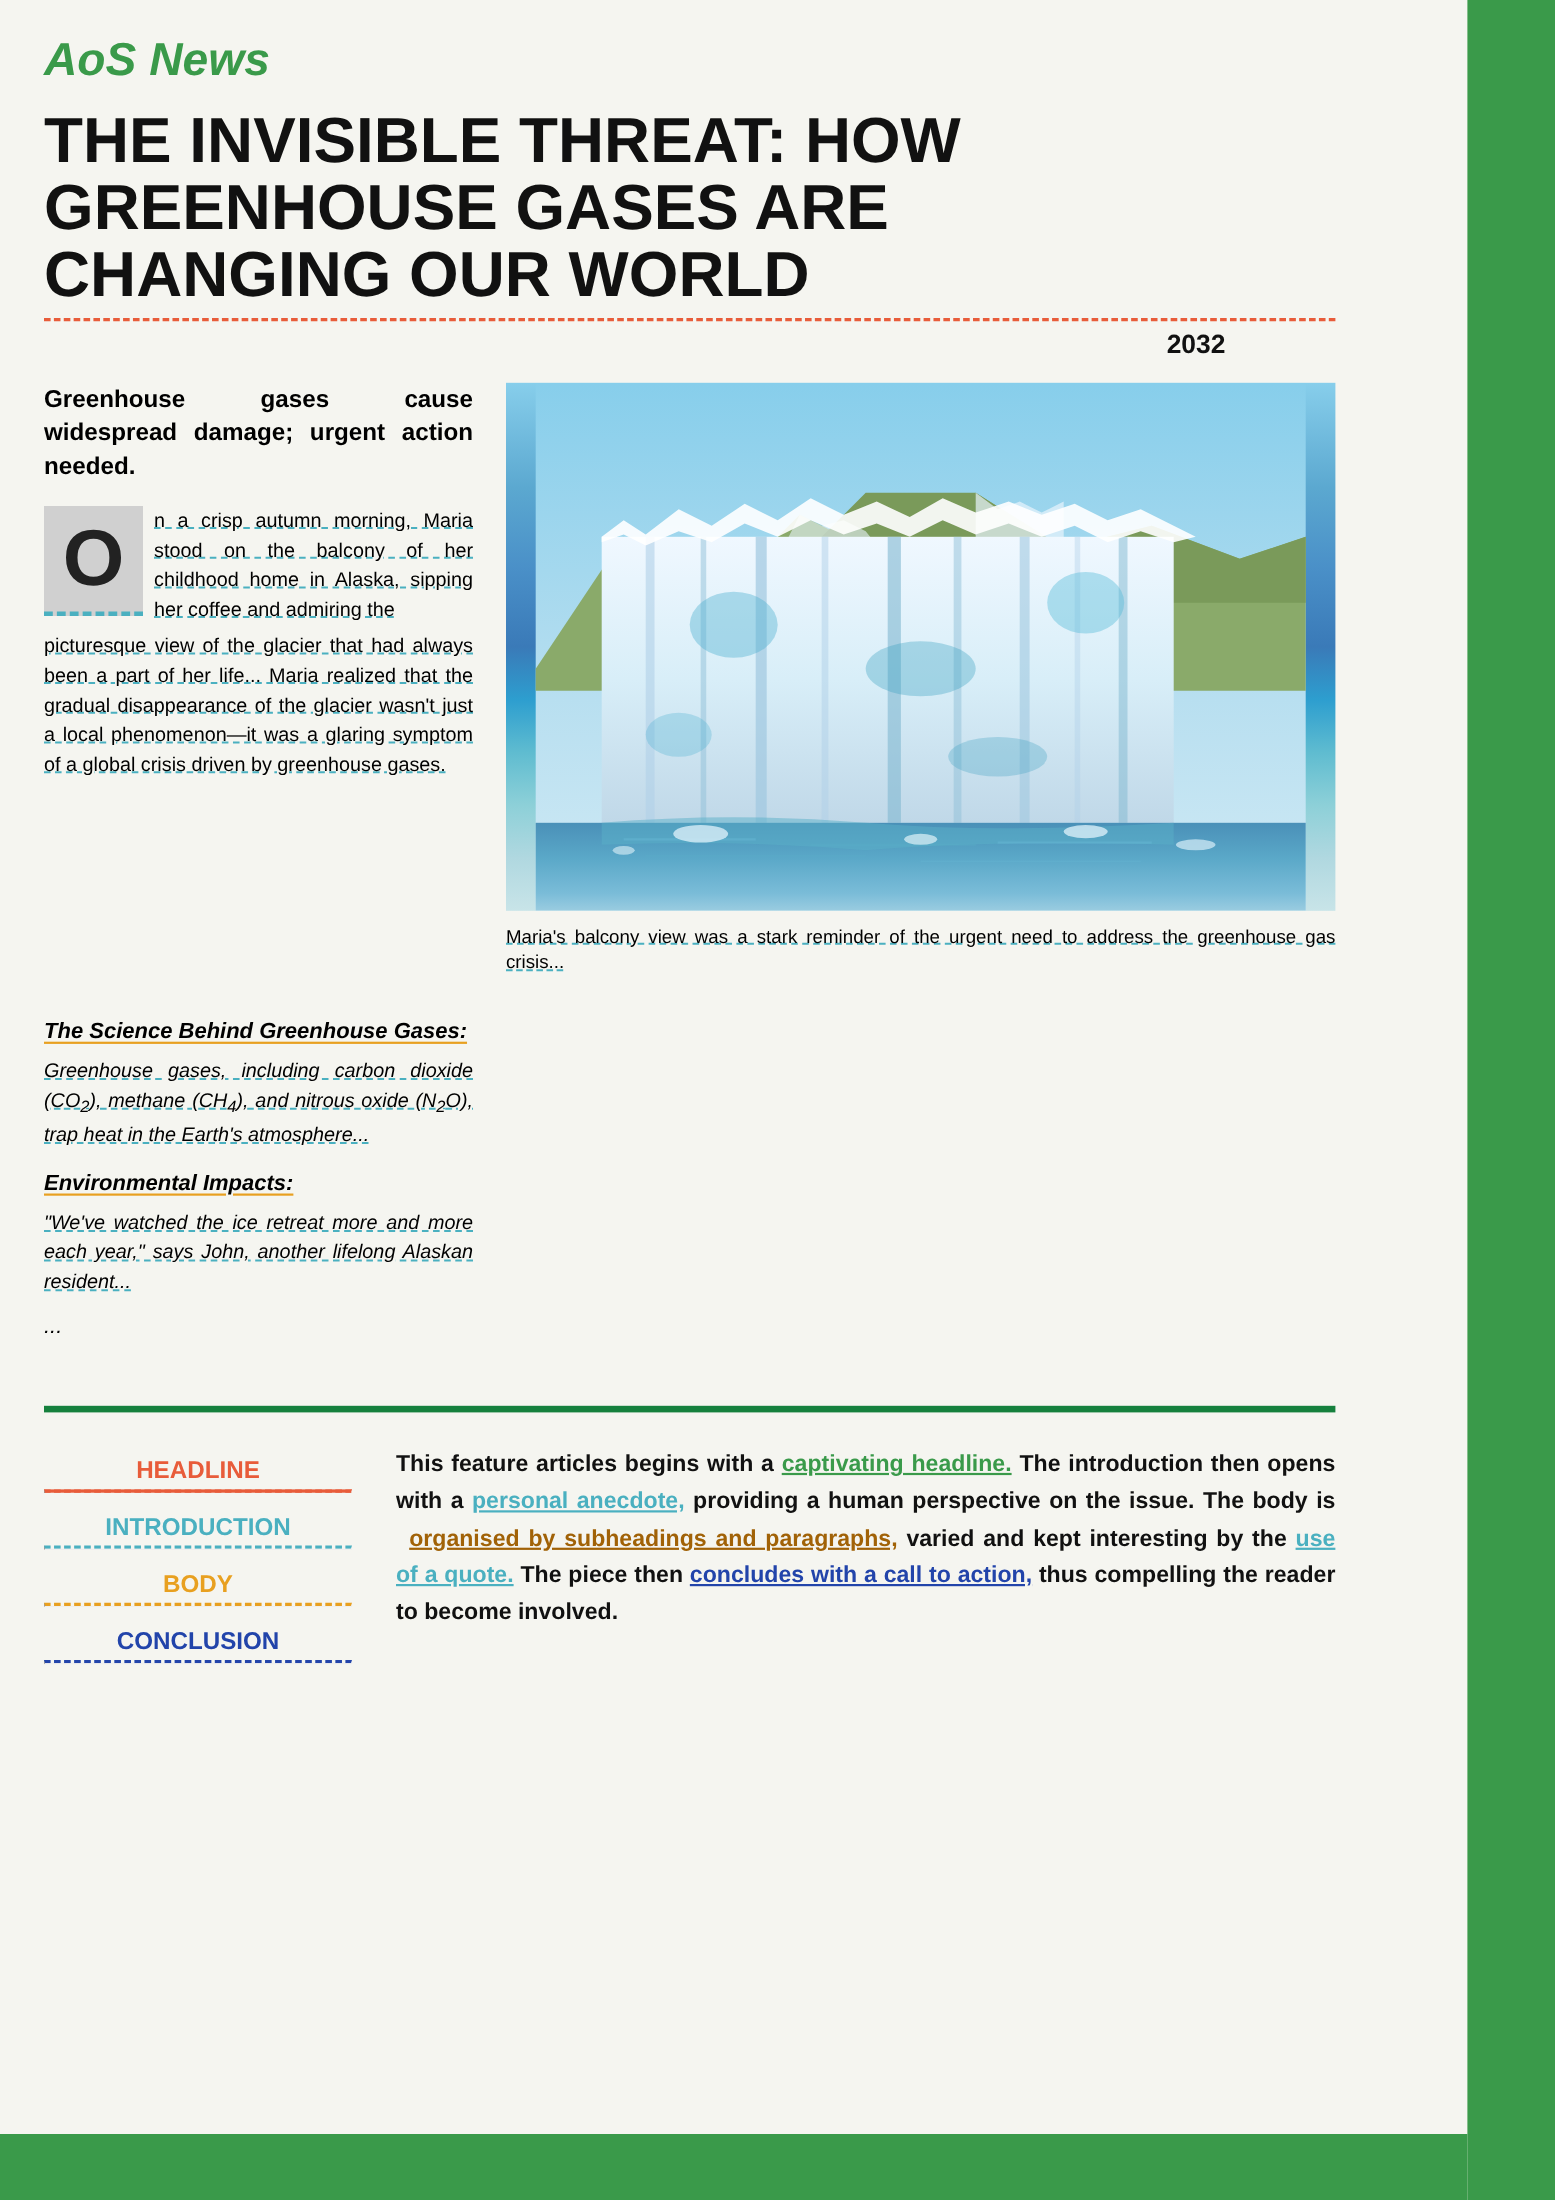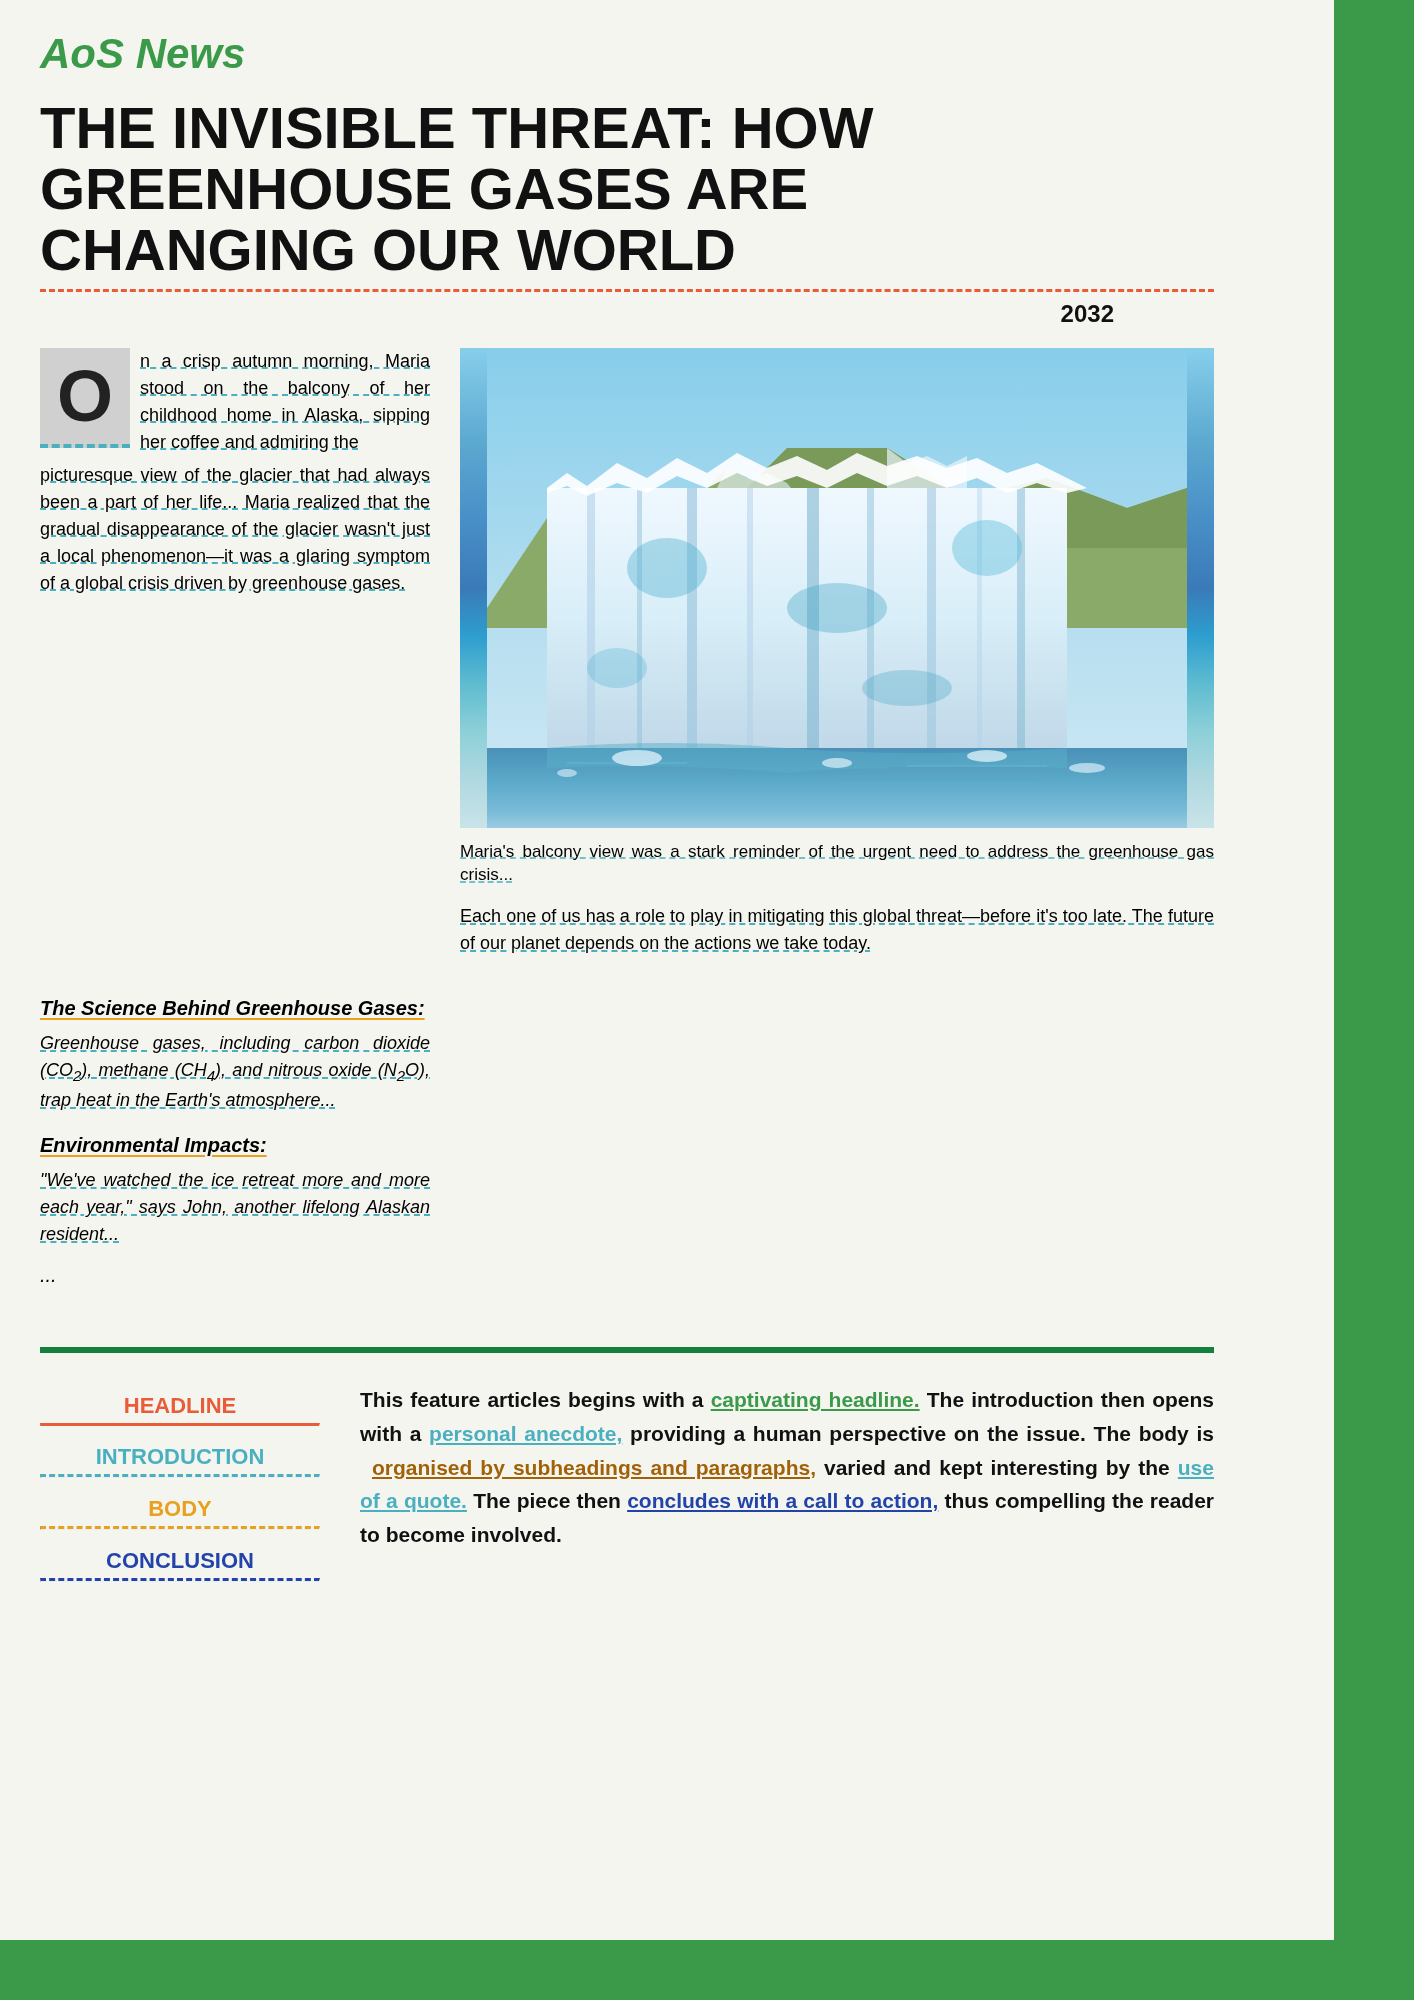--- a/index.html
+++ b/index.html
@@ -298,20 +298,21 @@
 
   <hr class="red-dashed-line">
 
   <div class="year-row">
     <span class="year-label">2032</span>
   </div>
 
   <div class="article-top">
     <div class="left-column">
 
+      <div class="intro-bold">Greenhouse gases cause widespread damage; urgent action needed.</div>
 
       <div class="drop-cap-block">
         <div class="drop-cap-box">
           <span class="drop-cap-letter">O</span>
         </div>
         <span class="drop-cap-text">n a crisp autumn morning, Maria stood on the balcony of her childhood home in Alaska, sipping her coffee and admiring the</span>
       </div>
 
       <div class="continuation-text">picturesque view of the glacier that had always been a part of her life... Maria realized that the gradual disappearance of the glacier wasn't just a local phenomenon—it was a glaring symptom of a global crisis driven by greenhouse gases.</div>
     </div>
@@ -391,21 +392,20 @@
           <ellipse cx="150" cy="410" rx="25" ry="8" fill="#d8eef8" opacity="0.8"></ellipse>
           <ellipse cx="350" cy="415" rx="15" ry="5" fill="#e0f2f8" opacity="0.7"></ellipse>
           <ellipse cx="500" cy="408" rx="20" ry="6" fill="#d8eef8" opacity="0.8"></ellipse>
           <ellipse cx="80" cy="425" rx="10" ry="4" fill="#e0f2f8" opacity="0.6"></ellipse>
           <ellipse cx="600" cy="420" rx="18" ry="5" fill="#d8eef8" opacity="0.7"></ellipse>
         </svg>
       </div>
 
       <div class="image-caption">Maria's balcony view was a stark reminder of the urgent need to address the greenhouse gas crisis...</div>
 
-      <div class="call-to-action">Each one of us has a role to play in mitigating this global threat—before it's too late. The future of our planet depends on the actions we take today.</div>
     </div>
   </div>
 
   <div class="two-col-body">
     <div class="left-body-column">
 
       <div class="subheading">The Science Behind Greenhouse Gases:</div>
 
       <div class="body-text">
         Greenhouse gases, including carbon dioxide (CO<sub>2</sub>), methane (CH<sub>4</sub>), and nitrous oxide (N<sub>2</sub>O), trap heat in the Earth's atmosphere...

